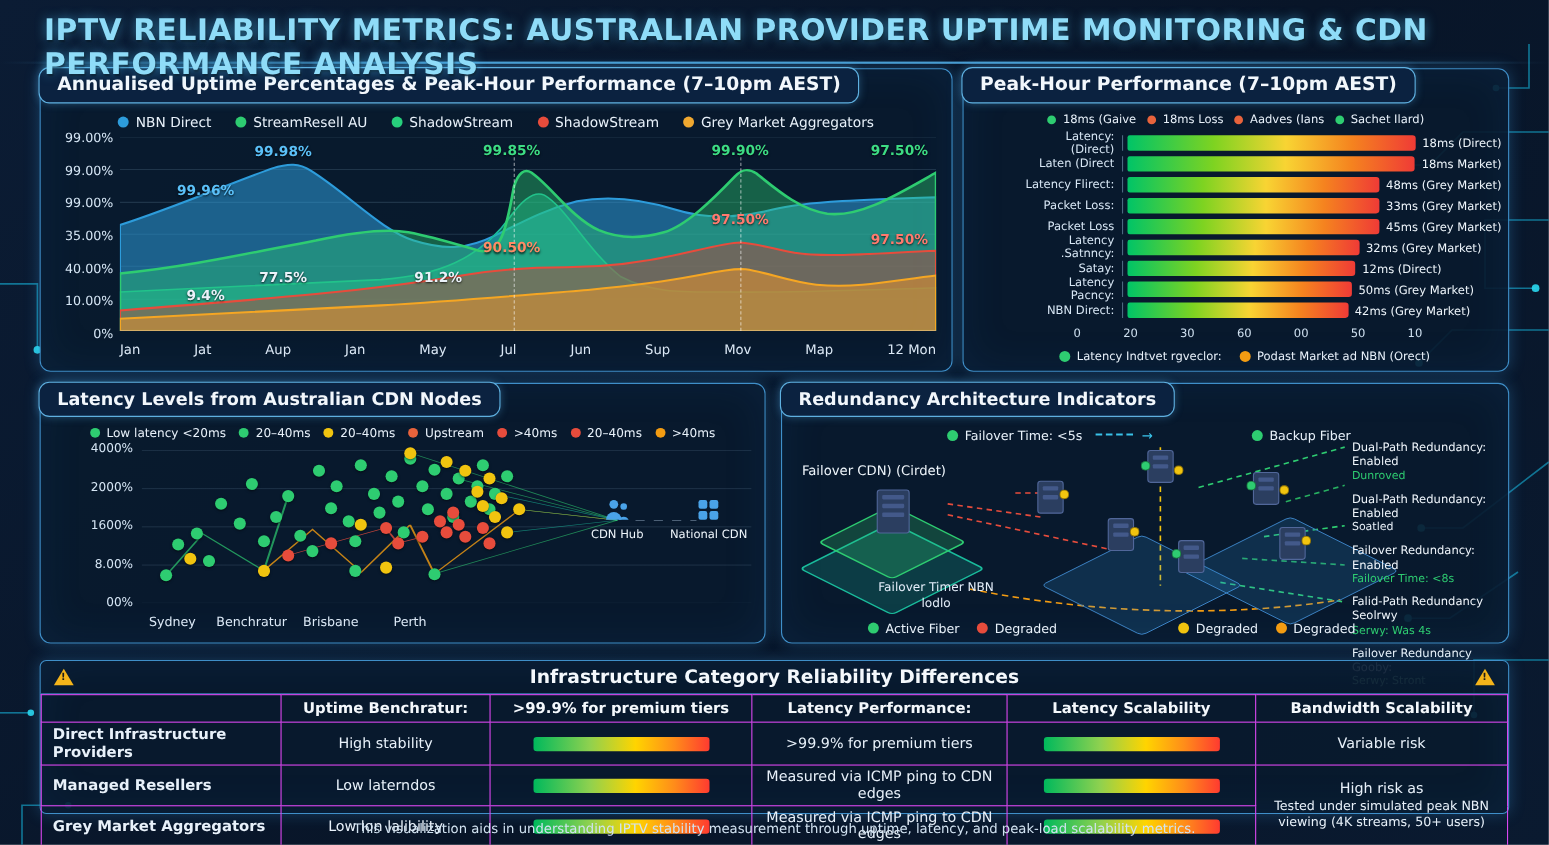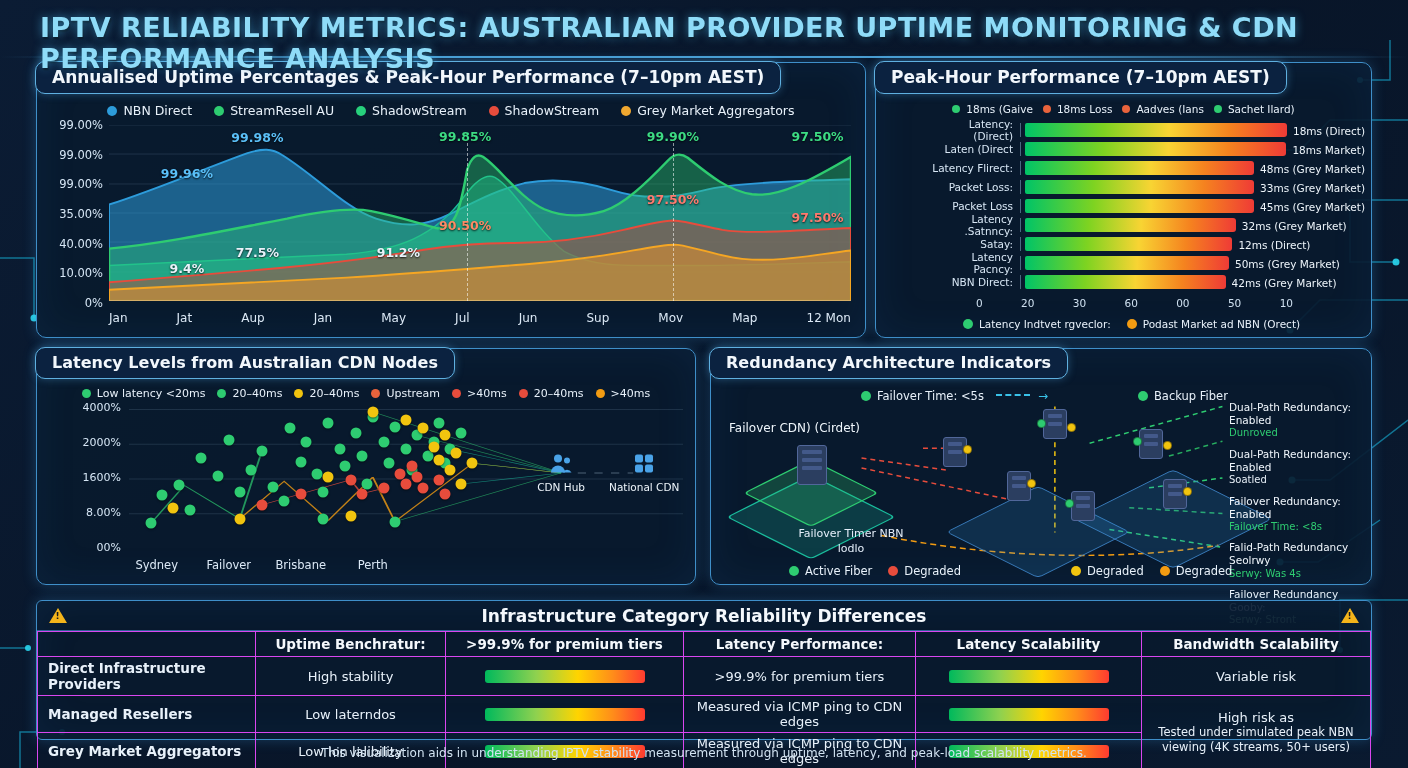--- a/index.html
+++ b/index.html
@@ -453,21 +453,21 @@
         <span class="sdot" style="left: 49%; top: 47%; background: rgb(231, 76, 60);"></span>
         <span class="sdot" style="left: 50%; top: 54%; background: rgb(231, 76, 60);"></span>
         <span class="sdot" style="left: 51%; top: 41%; background: rgb(231, 76, 60);"></span>
         <span class="sdot" style="left: 52%; top: 49%; background: rgb(231, 76, 60);"></span>
         <span class="sdot" style="left: 53%; top: 57%; background: rgb(231, 76, 60);"></span>
         <span class="sdot" style="left: 56%; top: 51%; background: rgb(231, 76, 60);"></span>
         <span class="sdot" style="left: 57%; top: 61%; background: rgb(231, 76, 60);"></span>
       </div>
     <div id="scatter-xlabs">
         <span class="xlab" style="left: 5%;">Sydney</span>
-        <span class="xlab" style="left: 18%;">Failover</span>
+        <span class="xlab" style="left: 18%;">Benchratur</span>
         <span class="xlab" style="left: 31%;">Brisbane</span>
         <span class="xlab" style="left: 44%;">Perth</span>
       </div>
     <div class="hub-wrap" style="left:78%; top:46%">
       <svg width="22" height="20" viewBox="0 0 22 20">
         <circle cx="8" cy="5" r="4" fill="#4aa3e8"></circle>
         <path d="M1,19 a7,7 0 0 1 14,0 z" fill="#4aa3e8"></path>
         <circle cx="17" cy="7" r="3" fill="#4aa3e8"></circle>
         <path d="M12.5,19 a5,5 0 0 1 9,0 z" fill="#4aa3e8"></path>
       </svg>

